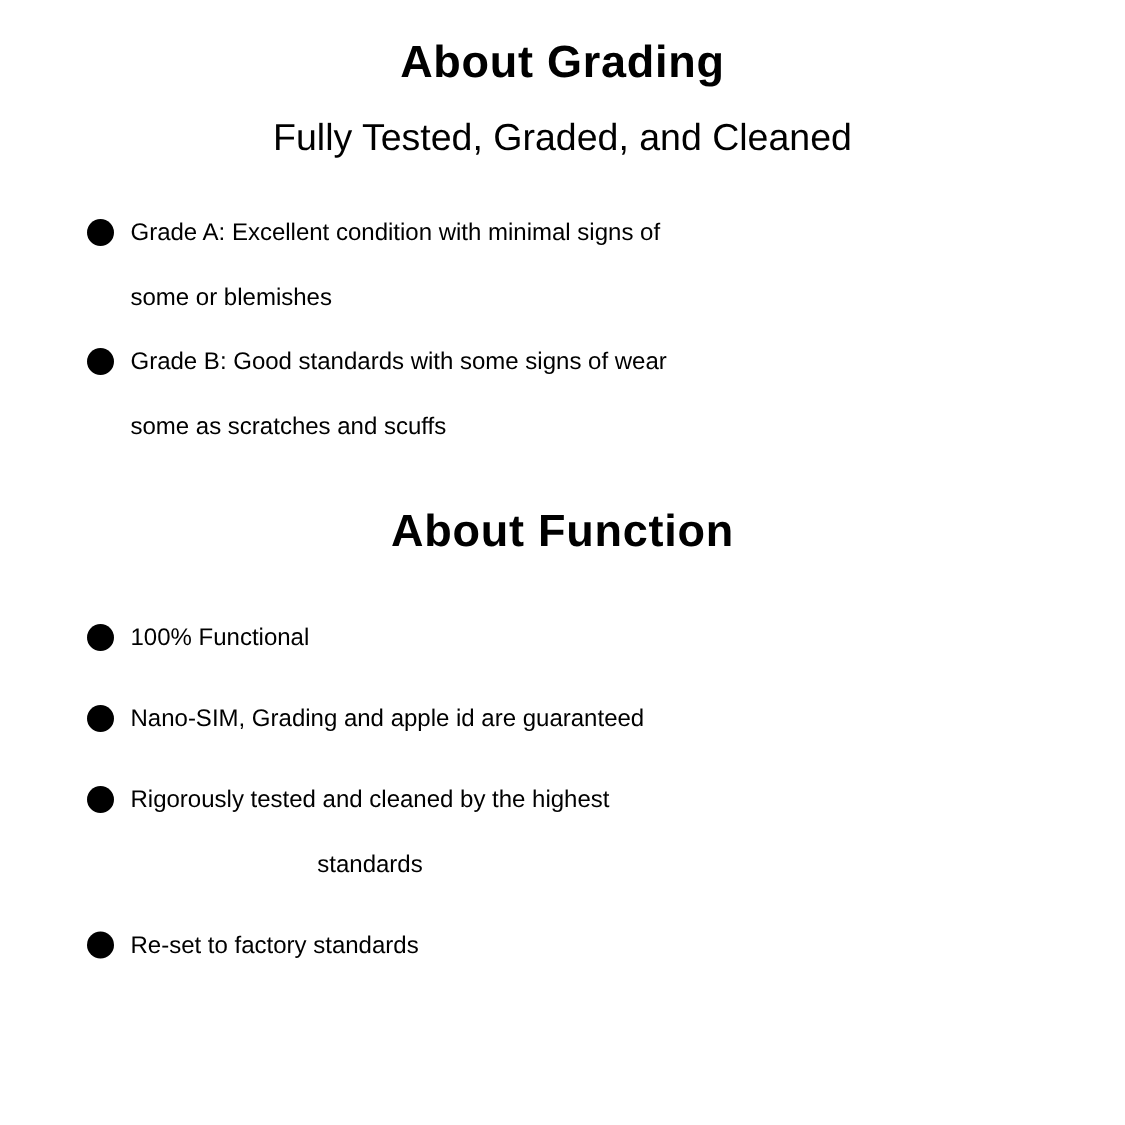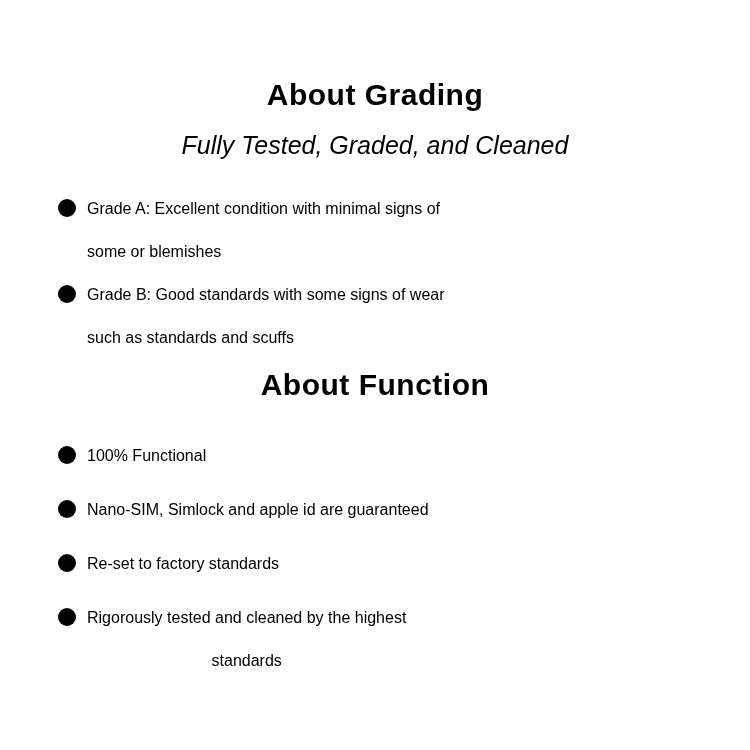--- a/index.html
+++ b/index.html
@@ -11,46 +11,45 @@
     height: 750px;
     background: #ffffff;
     color: #000000;
     font-family: "Liberation Sans", sans-serif;
     overflow: hidden;
   }
   .page {
     width: 750px;
     height: 678px;
     box-sizing: border-box;
-    padding-top: 77px;
+    padding-top: 24px;
   }
   .heading {
     font-size: 30px;
     font-weight: bold;
     line-height: 36px;
     text-align: center;
     letter-spacing: 0.5px;
   }
   .subtitle {
     font-size: 25px;
     font-weight: normal;
     line-height: 30px;
     text-align: center;
     margin-top: 17px;
-    font-style: italic;
   }
   .bullet-list {
     padding-left: 58px;
     padding-right: 40px;
   }
   .list-grading {
     margin-top: 27px;
   }
   .heading-function {
-    margin-top: 8px;
+    margin-top: 31px;
   }
   .list-function {
     margin-top: 31px;
     text-align: center;
   }
   .bullet-item {
     display: flex;
     align-items: flex-start;
   }
   .list-function .bullet-item {
@@ -87,54 +86,54 @@
       <div class="item-lines">
         <div>Grade A: Excellent condition with minimal signs of</div>
         <div>some or blemishes</div>
       </div>
     </div>
 
     <div class="bullet-item">
       <span class="bullet-dot"></span>
       <div class="item-lines">
         <div>Grade B: Good standards with some signs of wear</div>
-        <div>such as standards and scuffs</div>
+        <div>some as scratches and scuffs</div>
       </div>
     </div>
 
   </div>
 
   <div class="heading heading-function">About Function</div>
 
   <div class="bullet-list list-function">
 
     <div class="bullet-item">
       <span class="bullet-dot"></span>
       <div class="item-lines">
         <div>100% Functional</div>
       </div>
     </div>
 
     <div class="bullet-item">
       <span class="bullet-dot"></span>
       <div class="item-lines">
-        <div>Nano-SIM, Simlock and apple id are guaranteed</div>
-      </div>
-    </div>
-
-    <div class="bullet-item">
-      <span class="bullet-dot"></span>
-      <div class="item-lines">
-        <div>Re-set to factory standards</div>
+        <div>Nano-SIM, Grading and apple id are guaranteed</div>
       </div>
     </div>
 
     <div class="bullet-item">
       <span class="bullet-dot"></span>
       <div class="item-lines">
         <div>Rigorously tested and cleaned by the highest</div>
         <div>standards</div>
       </div>
     </div>
 
+    <div class="bullet-item">
+      <span class="bullet-dot"></span>
+      <div class="item-lines">
+        <div>Re-set to factory standards</div>
+      </div>
+    </div>
+
   </div>
 
 </div>
 
 </body></html>

